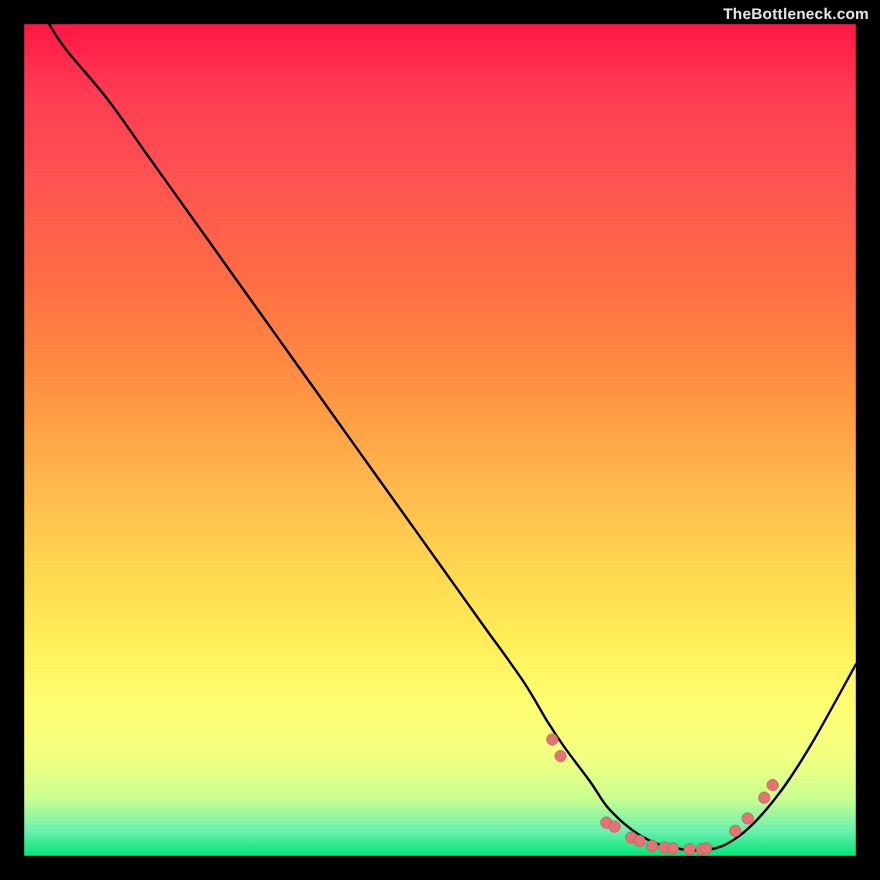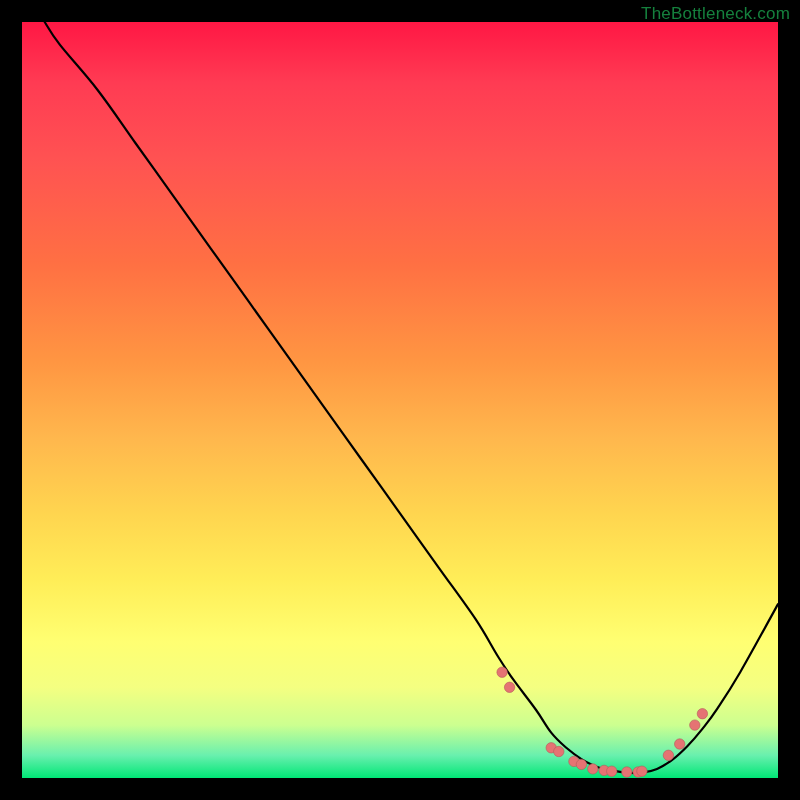--- a/index.html
+++ b/index.html
@@ -37,23 +37,23 @@
       #f4ff81 88%,
       #ccff90 93%,
       #69f0ae 97%,
       #00e676 100%
     );
   }
   .watermark {
     position: absolute;
     top: 4px;
     right: 10px;
-    color: #15803d;
-    font-size: 17px;
-    font-weight: 400;
+    color: #e5e5e5;
+    font-size: 14px;
+    font-weight: 700;
     letter-spacing: 0.2px;
   }
   svg.curve {
     position: absolute;
     left: 0;
     top: 0;
     width: 756px;
     height: 756px;
     overflow: visible;
   }

